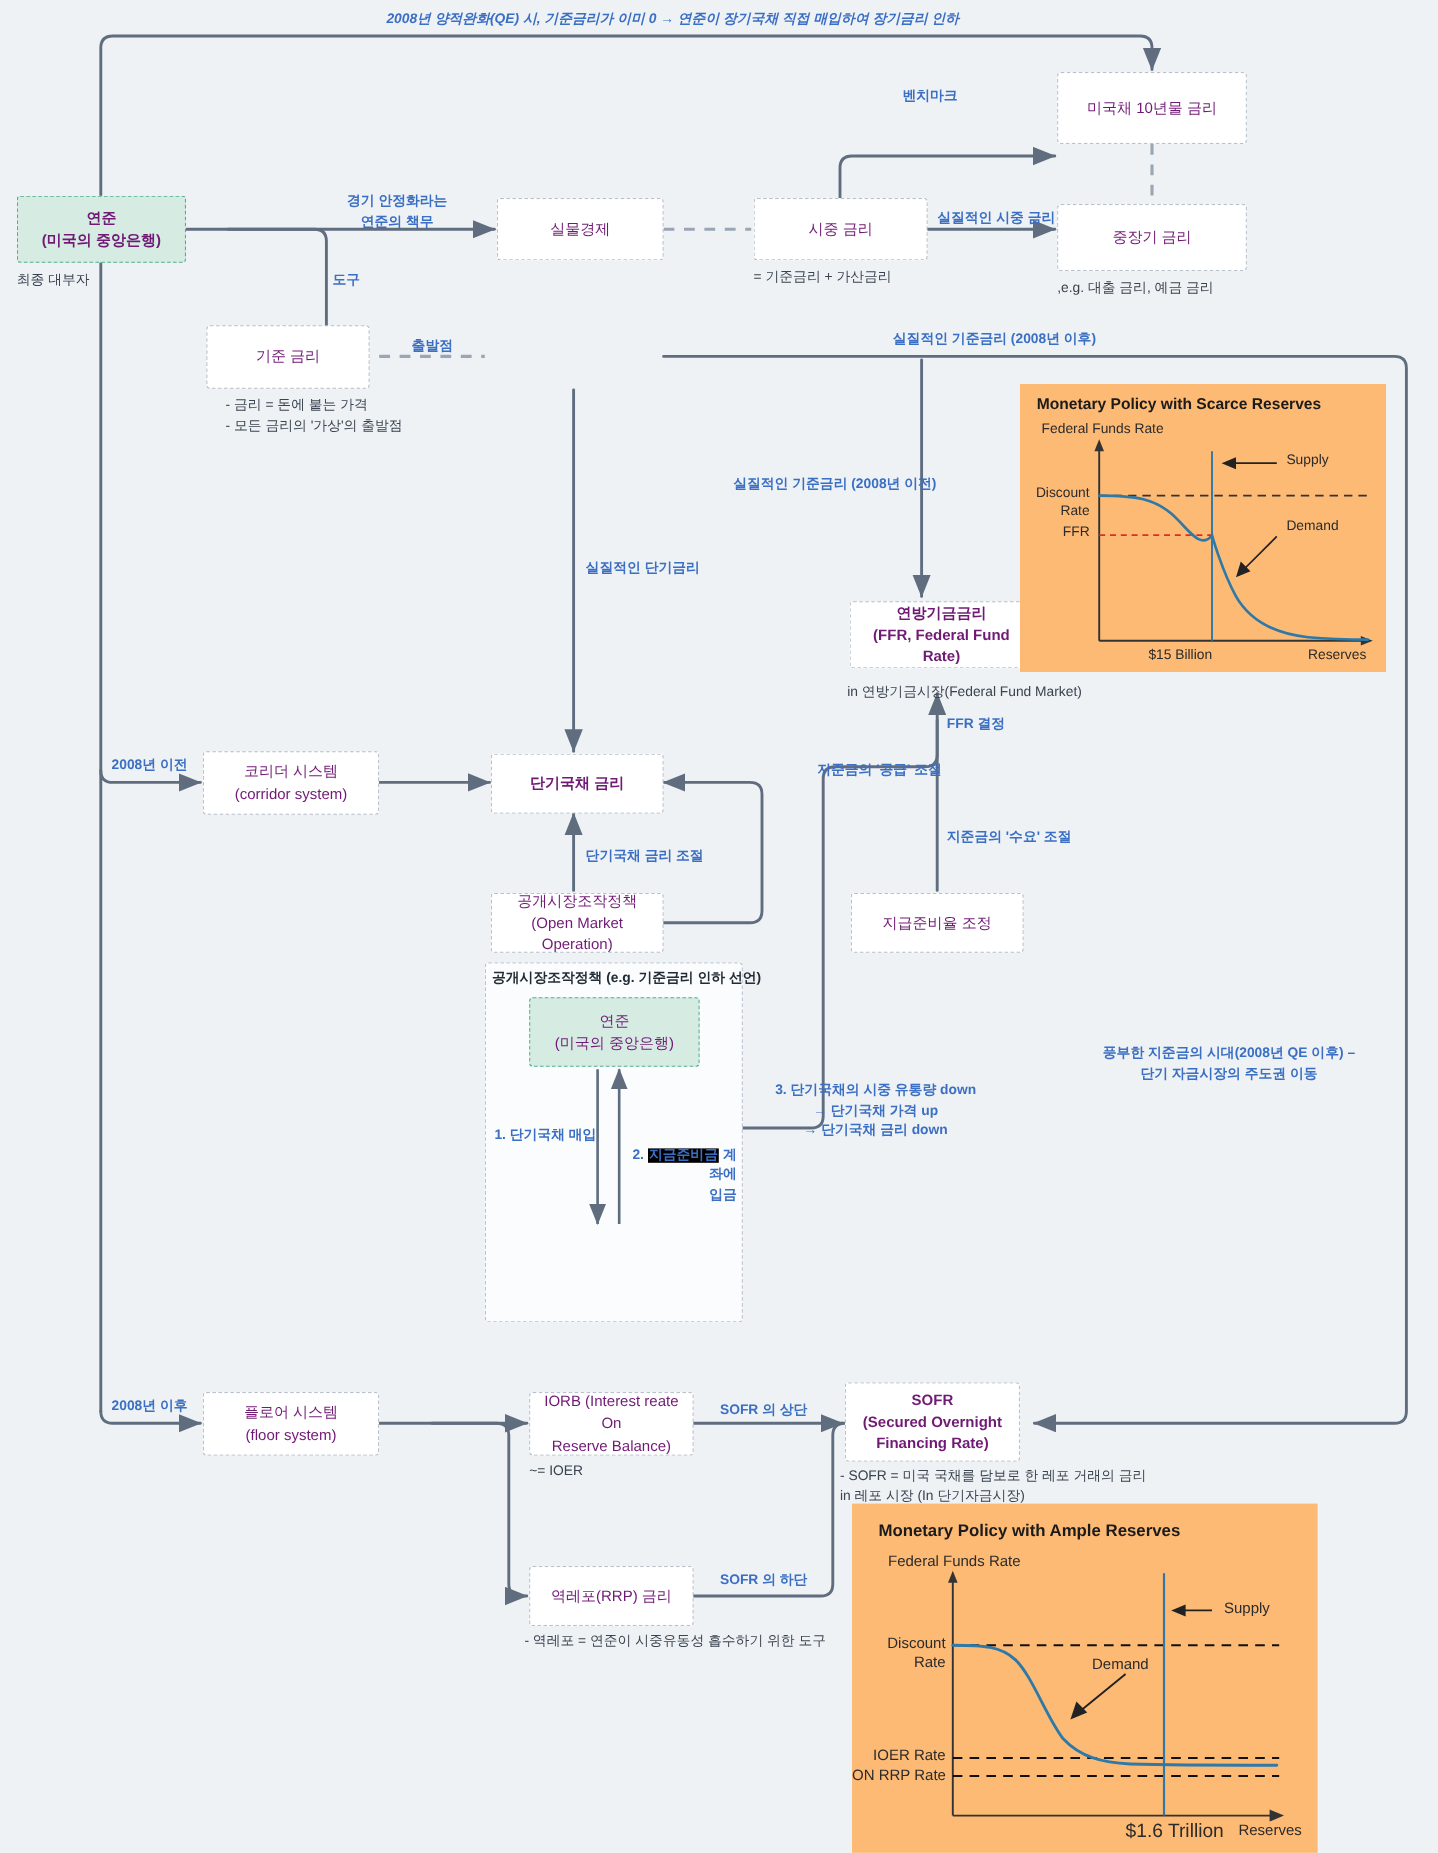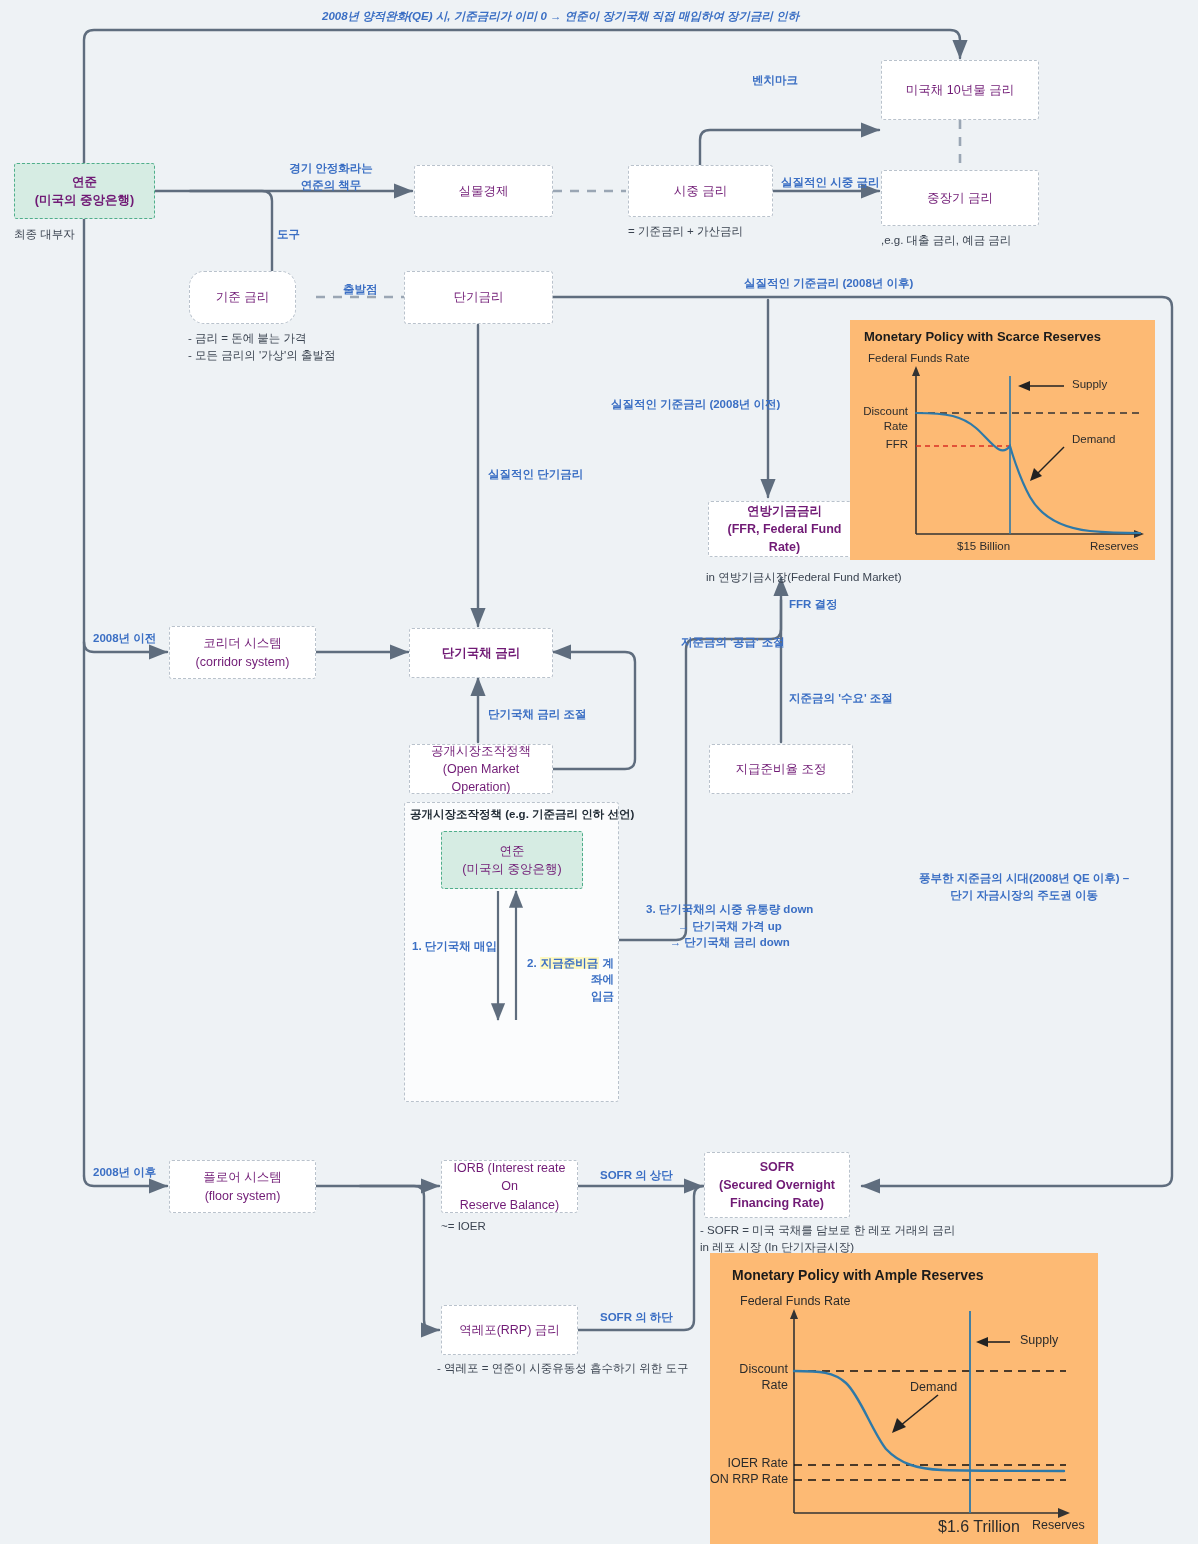--- a/index.html
+++ b/index.html
@@ -28,21 +28,21 @@
     white-space:pre;text-align:center;
   }
   .elabel.italic{font-style:italic;text-align:right;}
   .group{
     position:absolute;box-sizing:border-box;
     border:1px dashed #b9c2cc;border-radius:3px;background:#fbfcfd;
   }
   .group-title{
     position:absolute;font-size:11.5px;font-weight:bold;color:#222c36;white-space:nowrap;
   }
-  .hl{background:#fef9c3;padding:0 1px;}
+  .hl{background:#000000;padding:0 1px;}
   .chartcard{
     position:absolute;background:#fdba74;box-sizing:border-box;
   }
   .chart-title{
     position:absolute;font-weight:bold;font-size:13px;color:#1b1b1b;white-space:nowrap;
   }
   .chart-ax{
     position:absolute;font-size:11.5px;color:#2b2b2b;white-space:pre;line-height:1.3;
   }
   .chart-ax.r{text-align:right;}
@@ -120,25 +120,24 @@
   <div class="node" style="left:414px;top:165px;width:139px;height:52px;">실물경제</div>
 
   <div class="node" style="left:628px;top:165px;width:145px;height:52px;">시중 금리</div>
   <div class="note" style="left:628px;top:223px;">= 기준금리 + 가산금리</div>
 
   <div class="node" style="left:881px;top:60px;width:158px;height:60px;">미국채 10년물 금리</div>
 
   <div class="node" style="left:881px;top:170px;width:158px;height:56px;">중장기 금리</div>
   <div class="note" style="left:881px;top:232px;">,e.g. 대출 금리, 예금 금리</div>
 
-  <div class="node" style="left:189px;top:271px;width:107px;height:53px;border-radius:15px;">기준 금리</div>
+  <div class="node" style="left:172px;top:271px;width:136px;height:53px;">기준 금리</div>
   <div class="note" style="left:188px;top:330px;white-space:pre-line;">- 금리 = 돈에 붙는 가격
 - 모든 금리의 '가상'의 출발점</div>
 
-  <div class="node" style="left:404px;top:271px;width:149px;height:53px;">단기금리</div>
 
   <div class="node bold" style="left:708px;top:501px;width:153px;height:56px;white-space:pre-line;">연방기금금리
 (FFR, Federal Fund Rate)</div>
   <div class="note" style="left:706px;top:569px;">in 연방기금시장(Federal Fund Market)</div>
 
   <div class="node" style="left:169px;top:626px;width:147px;height:53px;white-space:pre-line;">코리더 시스템
 (corridor system)</div>
 
   <div class="node bold" style="left:409px;top:628px;width:144px;height:50px;">단기국채 금리</div>
 

